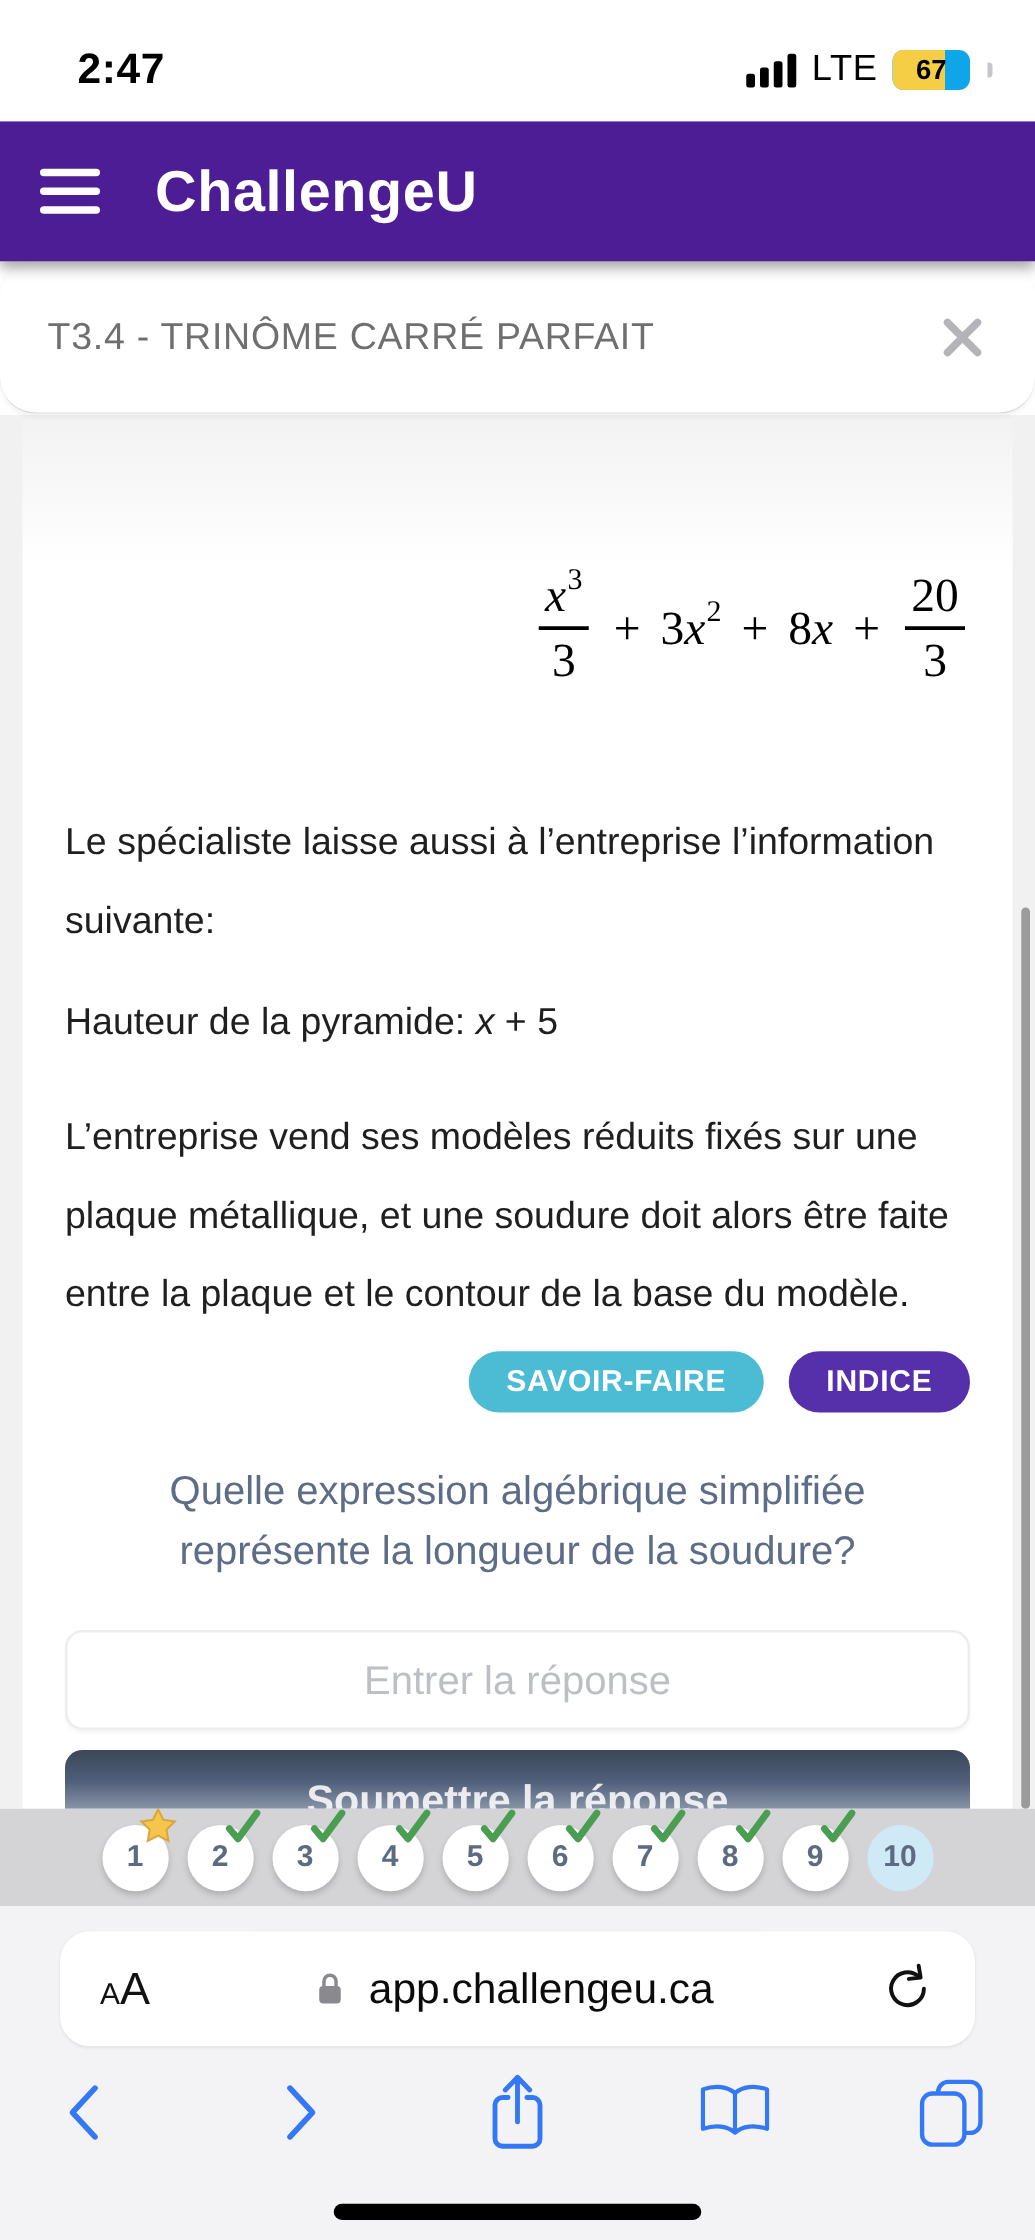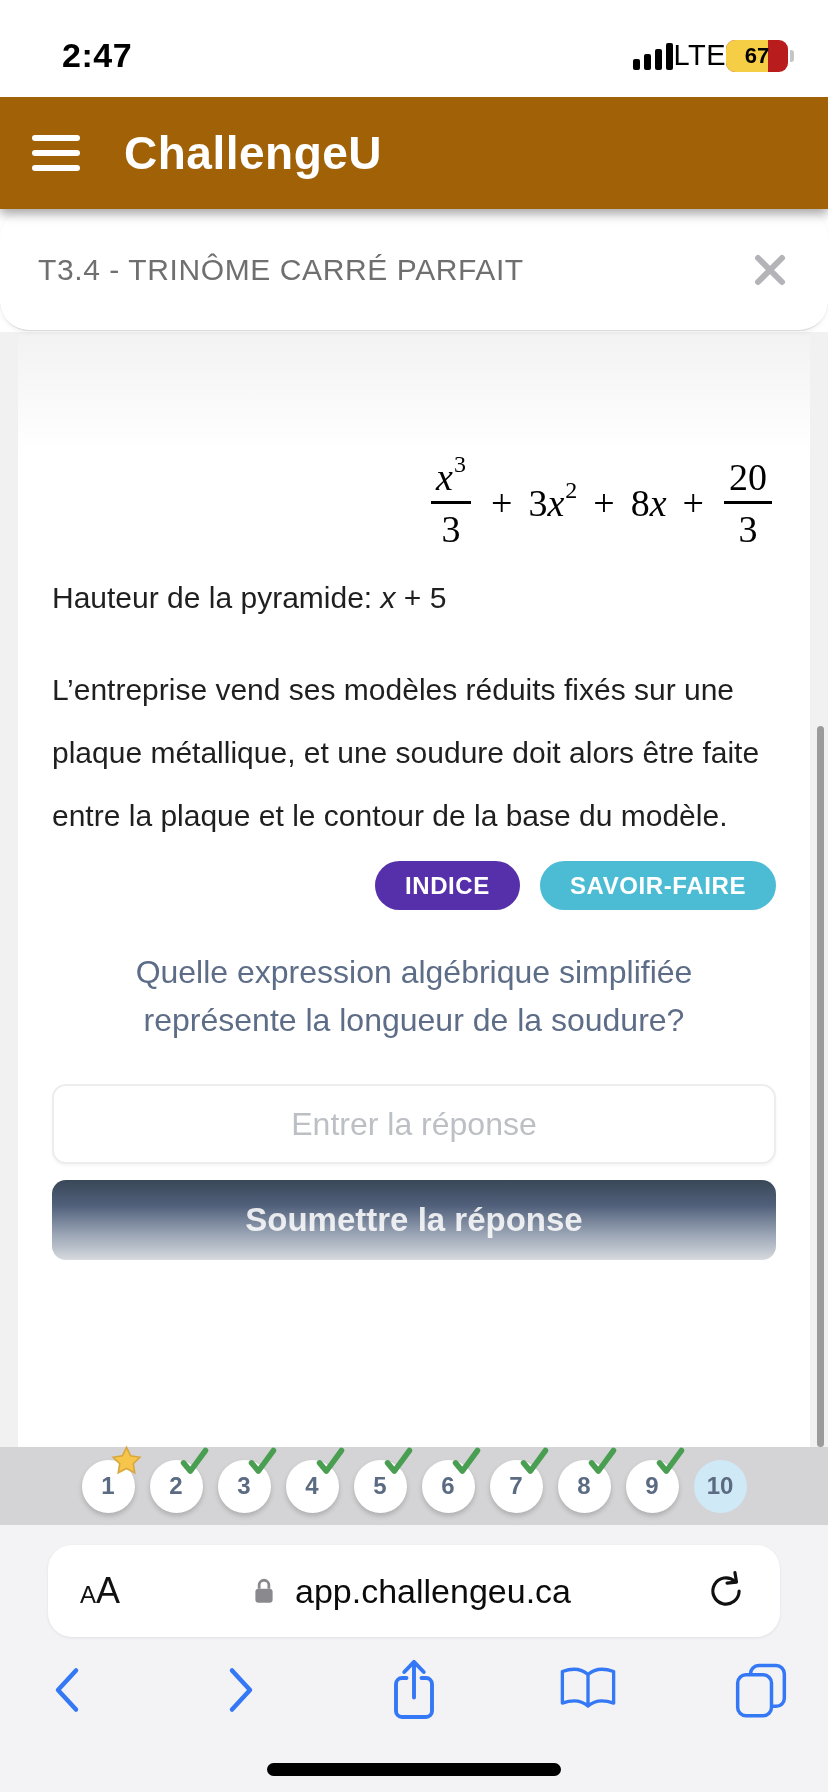--- a/index.html
+++ b/index.html
@@ -4,35 +4,35 @@
 <style>
   html,body{margin:0;padding:0;background:#e9e9e9;}
   .screen{position:relative;width:828px;height:1792px;background:#fff;overflow:hidden;
           font-family:"Liberation Sans",sans-serif;margin:0 auto;}
 
   
   .status-bar{position:absolute;top:0;left:0;right:0;height:97px;background:#fff;
               display:flex;justify-content:space-between;align-items:center;
               padding:14px 34px 0 62px;box-sizing:border-box;z-index:7;}
   .time{font-size:34px;font-weight:700;color:#000;letter-spacing:.5px;}
-  .sb-right{display:flex;align-items:center;}
+  .sb-right{display:flex;align-items:center;gap:12px;}
   .signal{display:flex;align-items:flex-end;gap:4px;height:28px;}
   .signal i{display:block;width:7px;background:#000;border-radius:2px;}
   .signal i:nth-child(1){height:11px}.signal i:nth-child(2){height:16px}
   .signal i:nth-child(3){height:21px}.signal i:nth-child(4){height:27px}
   .carrier{font-size:29px;color:#000;font-weight:400;letter-spacing:.5px;}
-  .battery{position:relative;width:62px;height:32px;border-radius:9px;background:#b91c1c;
+  .battery{position:relative;width:62px;height:32px;border-radius:9px;background:#0ea5e9;
            overflow:hidden;display:flex;}
   .battery .fill{height:100%;background:#f6ce45;}
   .battery .pct{position:absolute;inset:0;display:flex;align-items:center;justify-content:center;
                 font-size:22px;font-weight:700;color:#000;}
   .battery-cap{width:4px;height:12px;background:#c6c6ca;border-radius:0 3px 3px 0;margin-left:2px;}
 
   
-  .app-header{position:absolute;top:97px;left:0;right:0;height:112px;background:#a16207;
+  .app-header{position:absolute;top:97px;left:0;right:0;height:112px;background:#4c1d95;
               display:flex;align-items:center;padding-left:32px;box-sizing:border-box;
               box-shadow:0 5px 10px rgba(0,0,0,.35);z-index:6;}
   .hamburger{width:48px;display:flex;flex-direction:column;gap:9px;cursor:pointer;}
   .hamburger i{display:block;height:6px;background:#fff;border-radius:3px;}
   .app-title{color:#fff;font-size:46px;font-weight:700;margin-left:44px;letter-spacing:.5px;}
 
   
   .modal-row{position:absolute;top:209px;left:0;right:0;height:122px;background:#fff;
              display:flex;align-items:center;justify-content:space-between;
              padding:0 38px;box-sizing:border-box;border-bottom:1px solid #dadada;
@@ -167,28 +167,29 @@
         <span class="term"><span>3</span><i class="mvar">x</i><sup>2</sup></span>
         <span class="op">+</span>
         <span class="term"><span>8</span><i class="mvar">x</i></span>
         <span class="op">+</span>
         <span class="frac">
           <span class="num">20</span>
           <span class="den">3</span>
         </span>
       </div>
 
+      <p class="p-text p1">Le spécialiste laisse aussi à l’entreprise l’information suivante:</p>
 
       <p class="p-text pyramid"><span>Hauteur de la pyramide: </span><i class="mvar">x</i><span> + 5</span></p>
 
       <p class="p-text p2">L’entreprise vend ses modèles réduits fixés sur une plaque métallique, et une soudure doit alors être faite entre la plaque et le contour de la base du modèle.</p>
 
       <div class="btn-row">
+        <button class="pill teal">SAVOIR-FAIRE</button>
         <button class="pill purple">INDICE</button>
-        <button class="pill teal">SAVOIR-FAIRE</button>
       </div>
 
       <div class="question">Quelle expression algébrique simplifiée représente la longueur de la soudure?</div>
 
       <input class="answer-input" type="text" placeholder="Entrer la réponse" style="">
 
       <button class="submit-btn">Soumettre la réponse</button>
 
     </div>
     <div class="scroll-thumb"></div>

